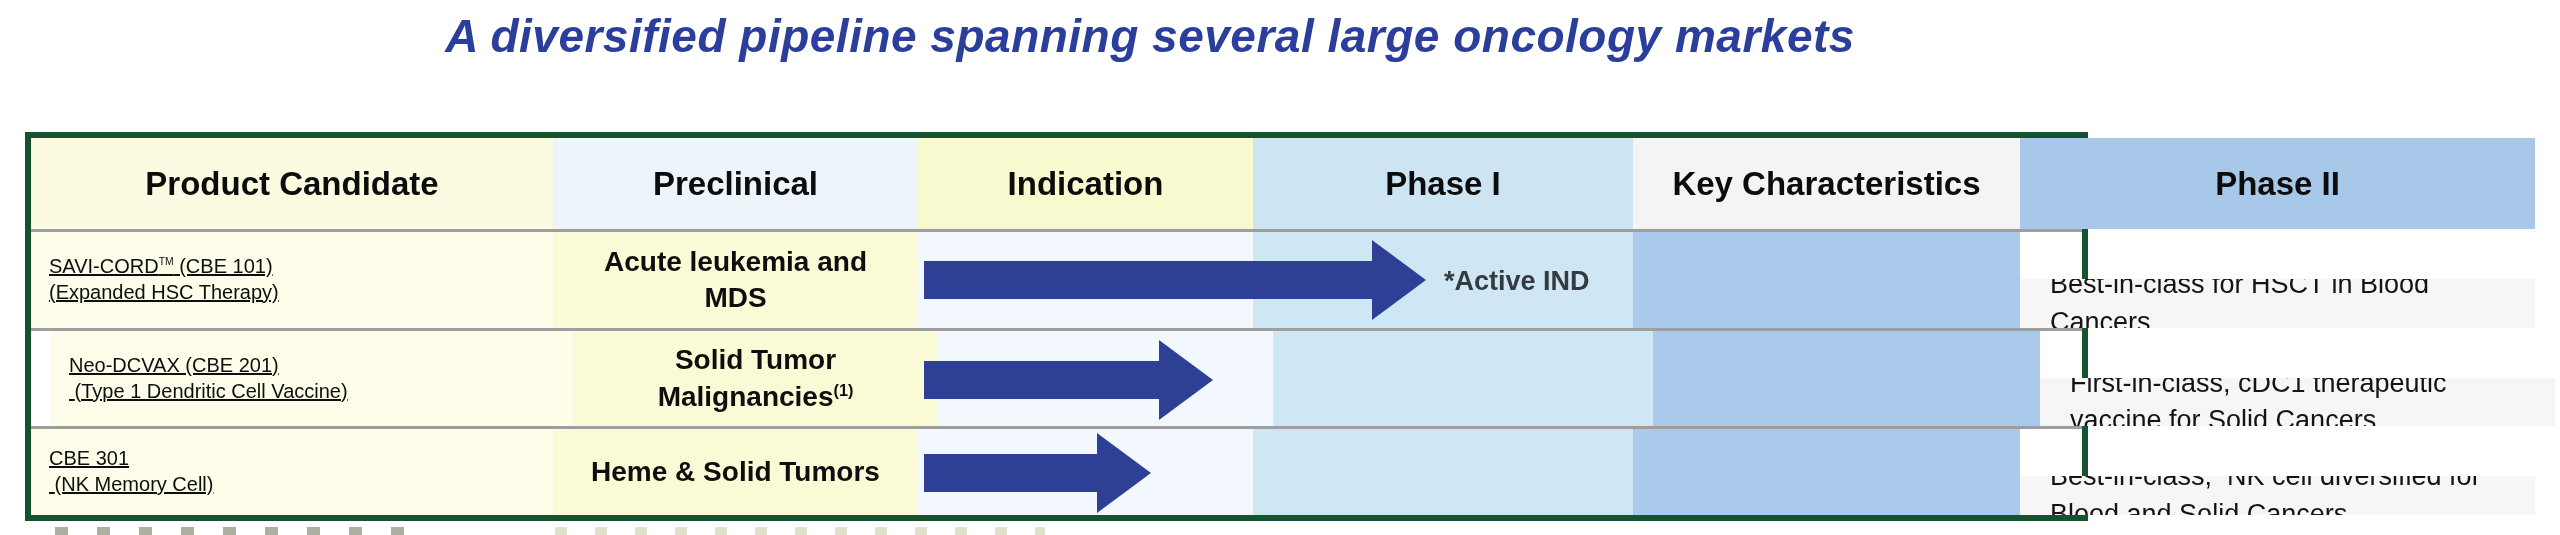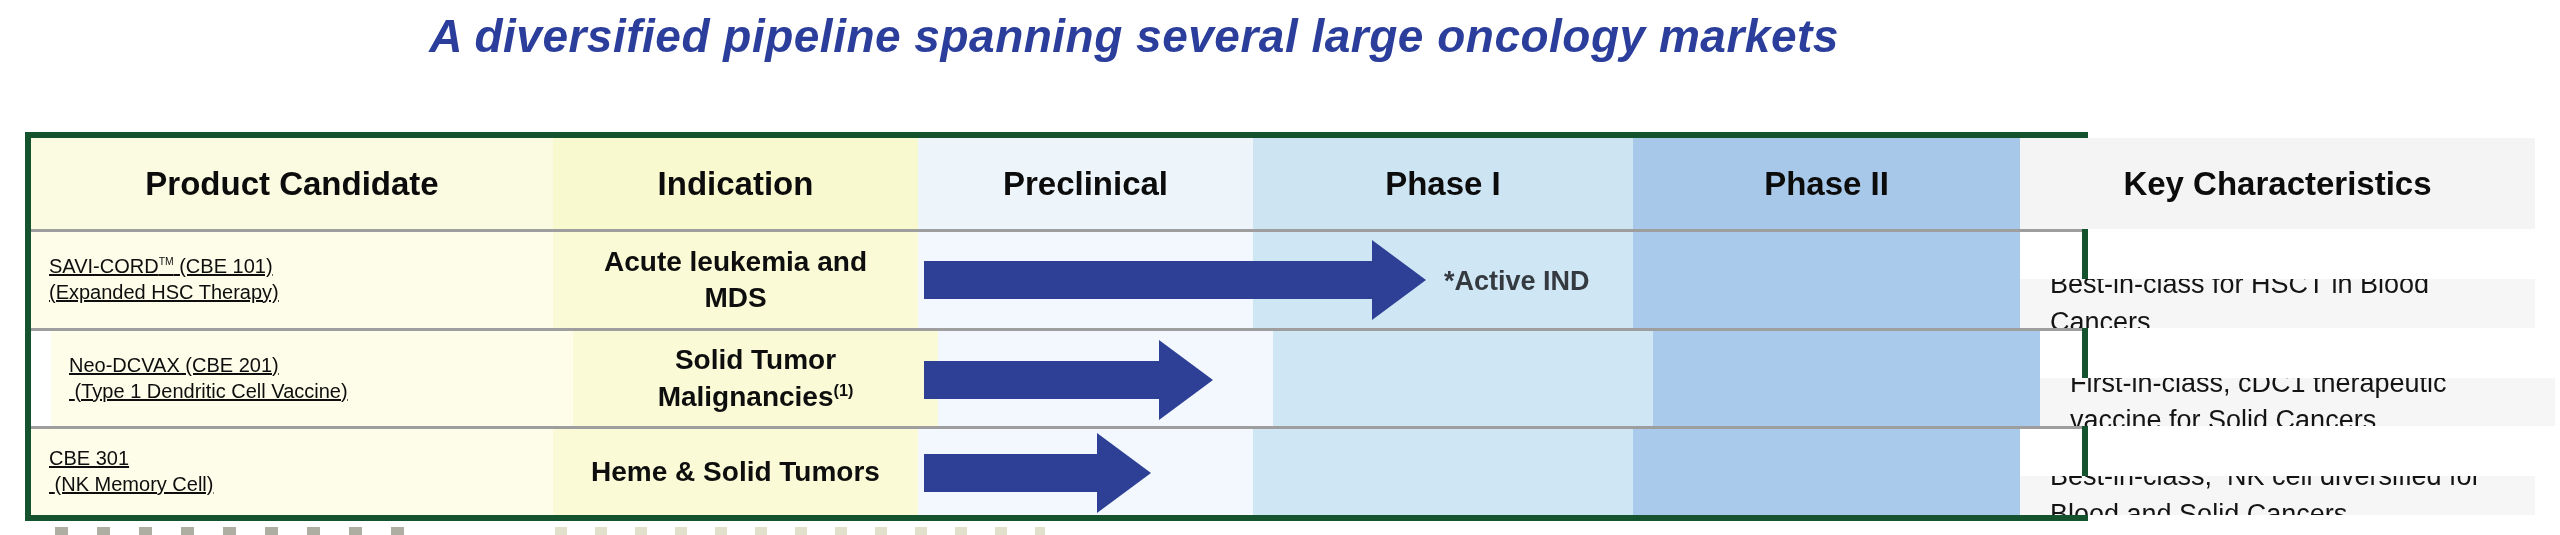--- a/index.html
+++ b/index.html
@@ -3,21 +3,21 @@
 <meta charset="utf-8">
 <style>
   html,body{margin:0;padding:0;}
   body{
     width:2560px;height:535px;position:relative;overflow:hidden;
     background:#ffffff;
     font-family:"Liberation Sans", sans-serif;
     color:#111;
   }
   .title{
-    position:absolute;top:4px;left:0;width:2268px;height:64px;line-height:64px;
+    position:absolute;top:4px;left:16px;width:2268px;height:64px;line-height:64px;
     text-align:center;font-size:46px;font-weight:bold;font-style:italic;
     color:#2B3E9B;letter-spacing:0.5px;
   }
   .table{
     position:absolute;left:25px;top:132px;width:2063px;
     border:6px solid #14532d;box-sizing:border-box;
     background:#fff;
   }
   .trow{
     display:grid;
@@ -94,34 +94,34 @@
 <body>
 
 <div class="title">A diversified pipeline spanning several large oncology markets</div>
 
 <div class="table">
 
   <div class="trow h-row">
     <div class="c h-cell col-pc">
         <span>Product Candidate</span>
       </div>
+    <div class="c h-cell col-pre">
+        <span>Preclinical</span>
+      </div>
     <div class="c h-cell col-ind">
         <span>Indication</span>
-      </div>
-    <div class="c h-cell col-pre">
-        <span>Preclinical</span>
       </div>
     <div class="c h-cell col-p1">
         <span>Phase I</span>
       </div>
+    <div class="c h-cell col-kc">
+        <span>Key Characteristics</span>
+      </div>
     <div class="c h-cell col-p2">
         <span>Phase II</span>
-      </div>
-    <div class="c h-cell col-kc">
-        <span>Key Characteristics</span>
       </div>
   </div>
 
   <div class="trow body-row row-0">
     <div class="c prod col-pc">
       <span><span>SAVI-CORD</span><sup class="tm">TM</sup><span class="pre"> (CBE 101)</span></span>
       <span class="pre">(Expanded HSC Therapy)</span>
     </div>
     <div class="c ind col-ind">
       <span>Acute leukemia and</span>

